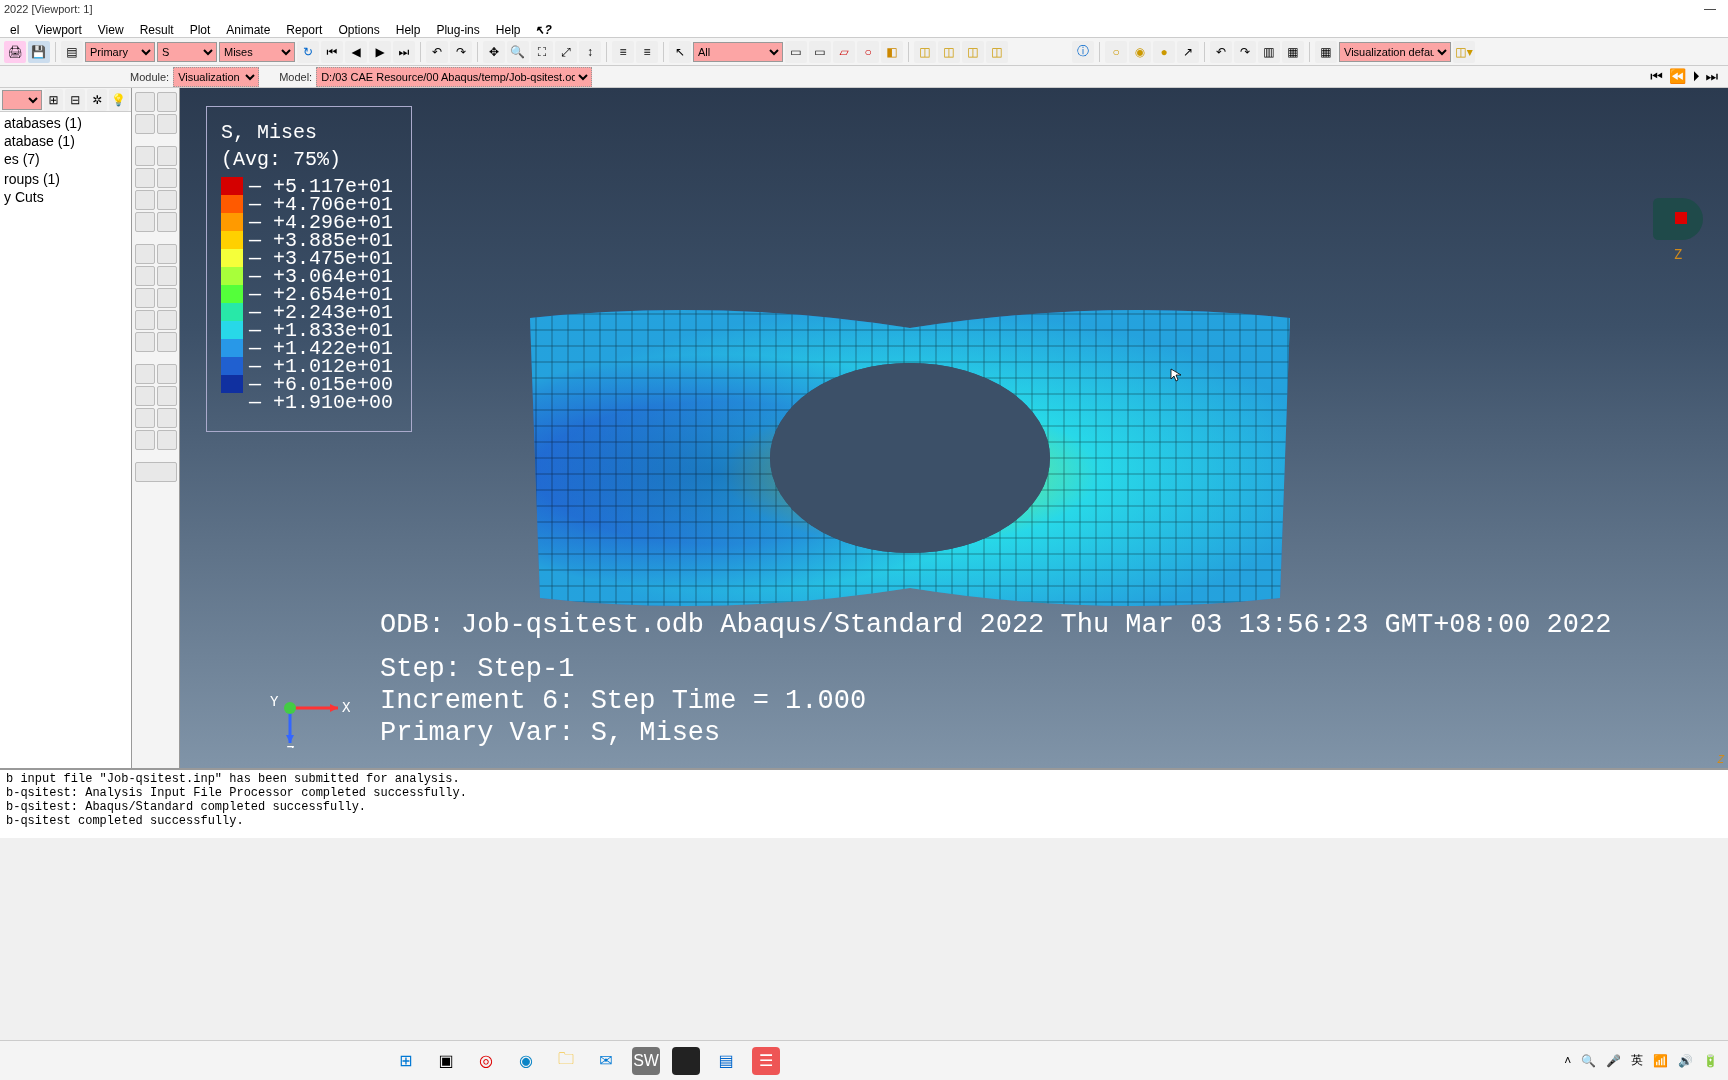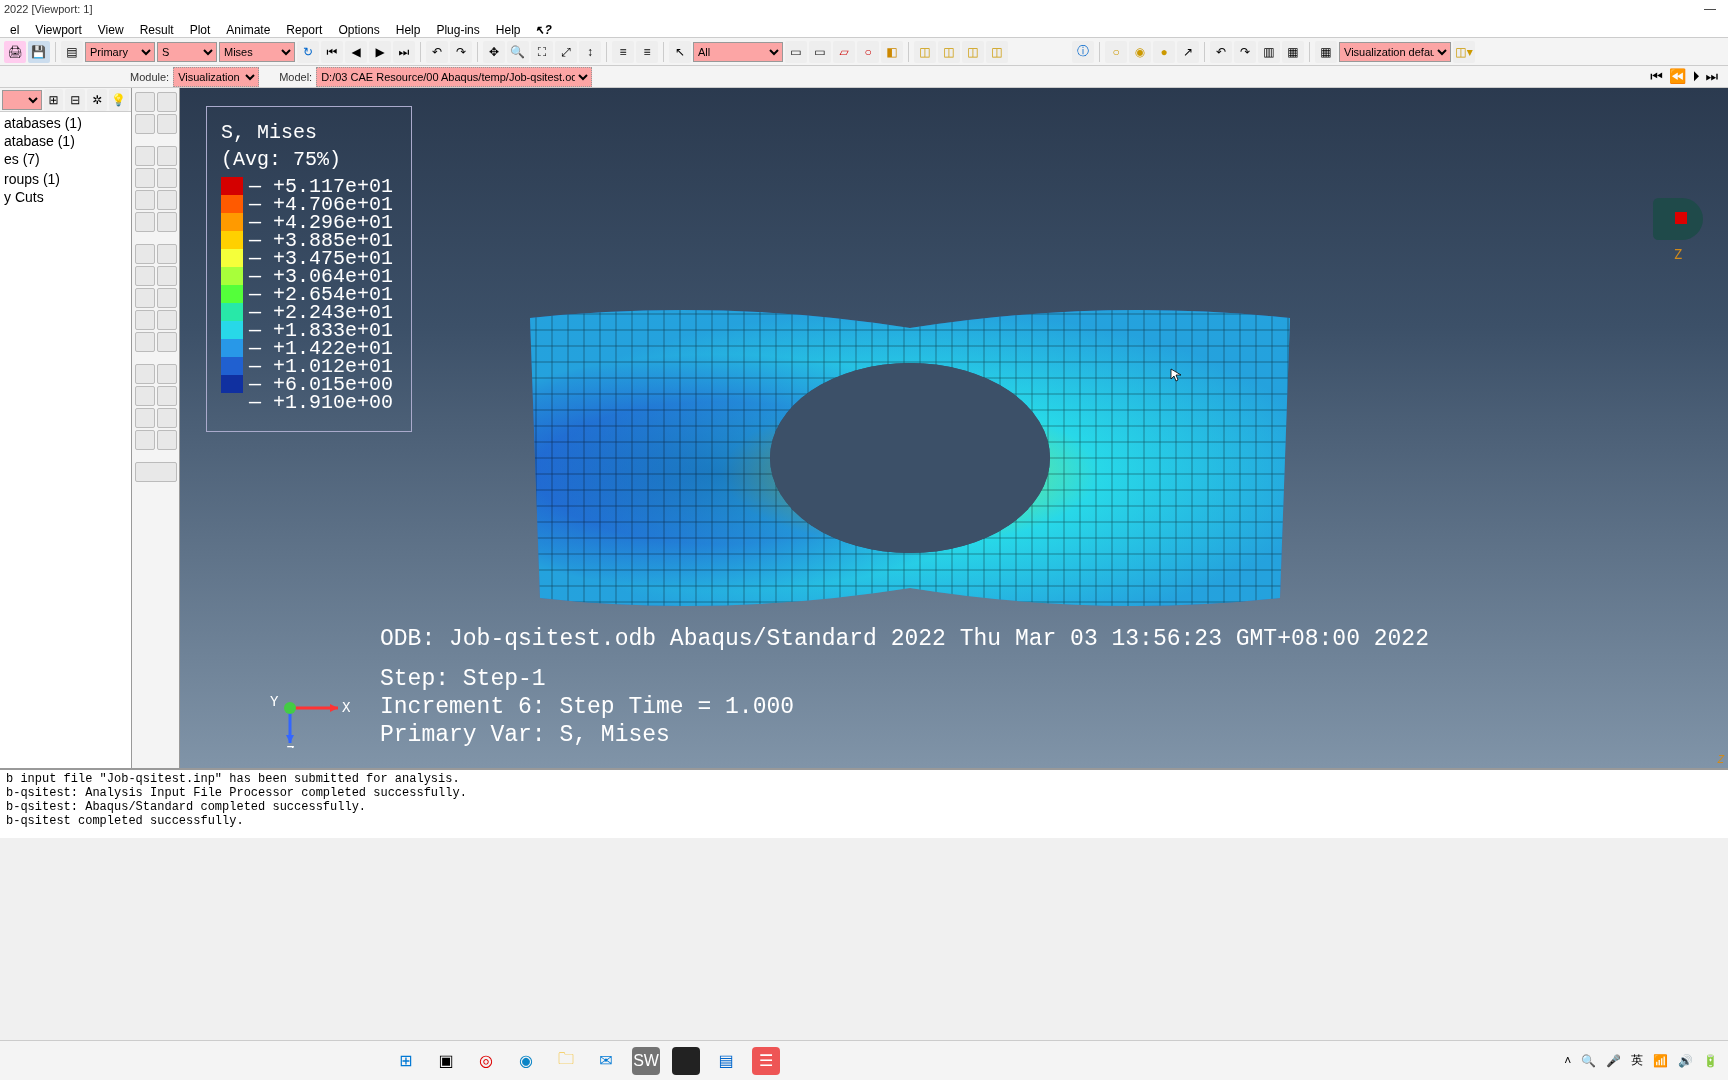--- a/index.html
+++ b/index.html
@@ -44,21 +44,21 @@
 .legend-nobox { width: 22px; margin-right: 6px; }
 
 .triad { position: absolute; right: 20px; top: 110px; width: 60px; height: 80px; color: #fff; font-family: monospace; font-size: 14px; text-align: center; }
 .triad-shape { width: 50px; height: 42px; background: #1f4a4a; border-radius: 6px 24px 24px 6px; position: relative; margin: 0 auto; }
 .triad-shape .dot { width: 12px; height: 12px; background: #d00; position: absolute; top: 14px; left: 22px; }
 .triad-z { margin-top: 6px; color: #d18a1a; }
 
 .fea-plot { position: absolute; left: 340px; top: 210px; width: 780px; height: 320px; }
 .fea-plot svg { width: 100%; height: 100%; }
 
-.info-block { position: absolute; left: 200px; bottom: 20px; color: #fff; font-family: "Courier New", monospace; font-size: 23px; }
+.info-block { position: absolute; left: 200px; bottom: 20px; color: #fff; font-family: "Courier New", monospace; font-size: 27px; }
 .info-line { margin-top: 2px; }
 .odb-line { margin-bottom: 14px; }
 .axis-triad { position: absolute; left: 80px; bottom: 20px; width: 90px; height: 90px; }
 
 .small-z { position: absolute; right: 4px; bottom: 2px; color: #d18a1a; font-style: italic; font-family: monospace; }
 
 .msg-area { height: 70px; background: #fff; border-top: 2px solid #999; font-family: "Courier New", monospace; font-size: 12px; padding: 2px 6px; white-space: pre; overflow: hidden; }
 
 .taskbar { position: absolute; bottom: 0; left: 0; right: 0; height: 40px; background: #f4f4f4; border-top: 1px solid #ccc; display: flex; align-items: center; }
 .taskbar .tcenter { margin: 0 auto; display: flex; gap: 12px; }

